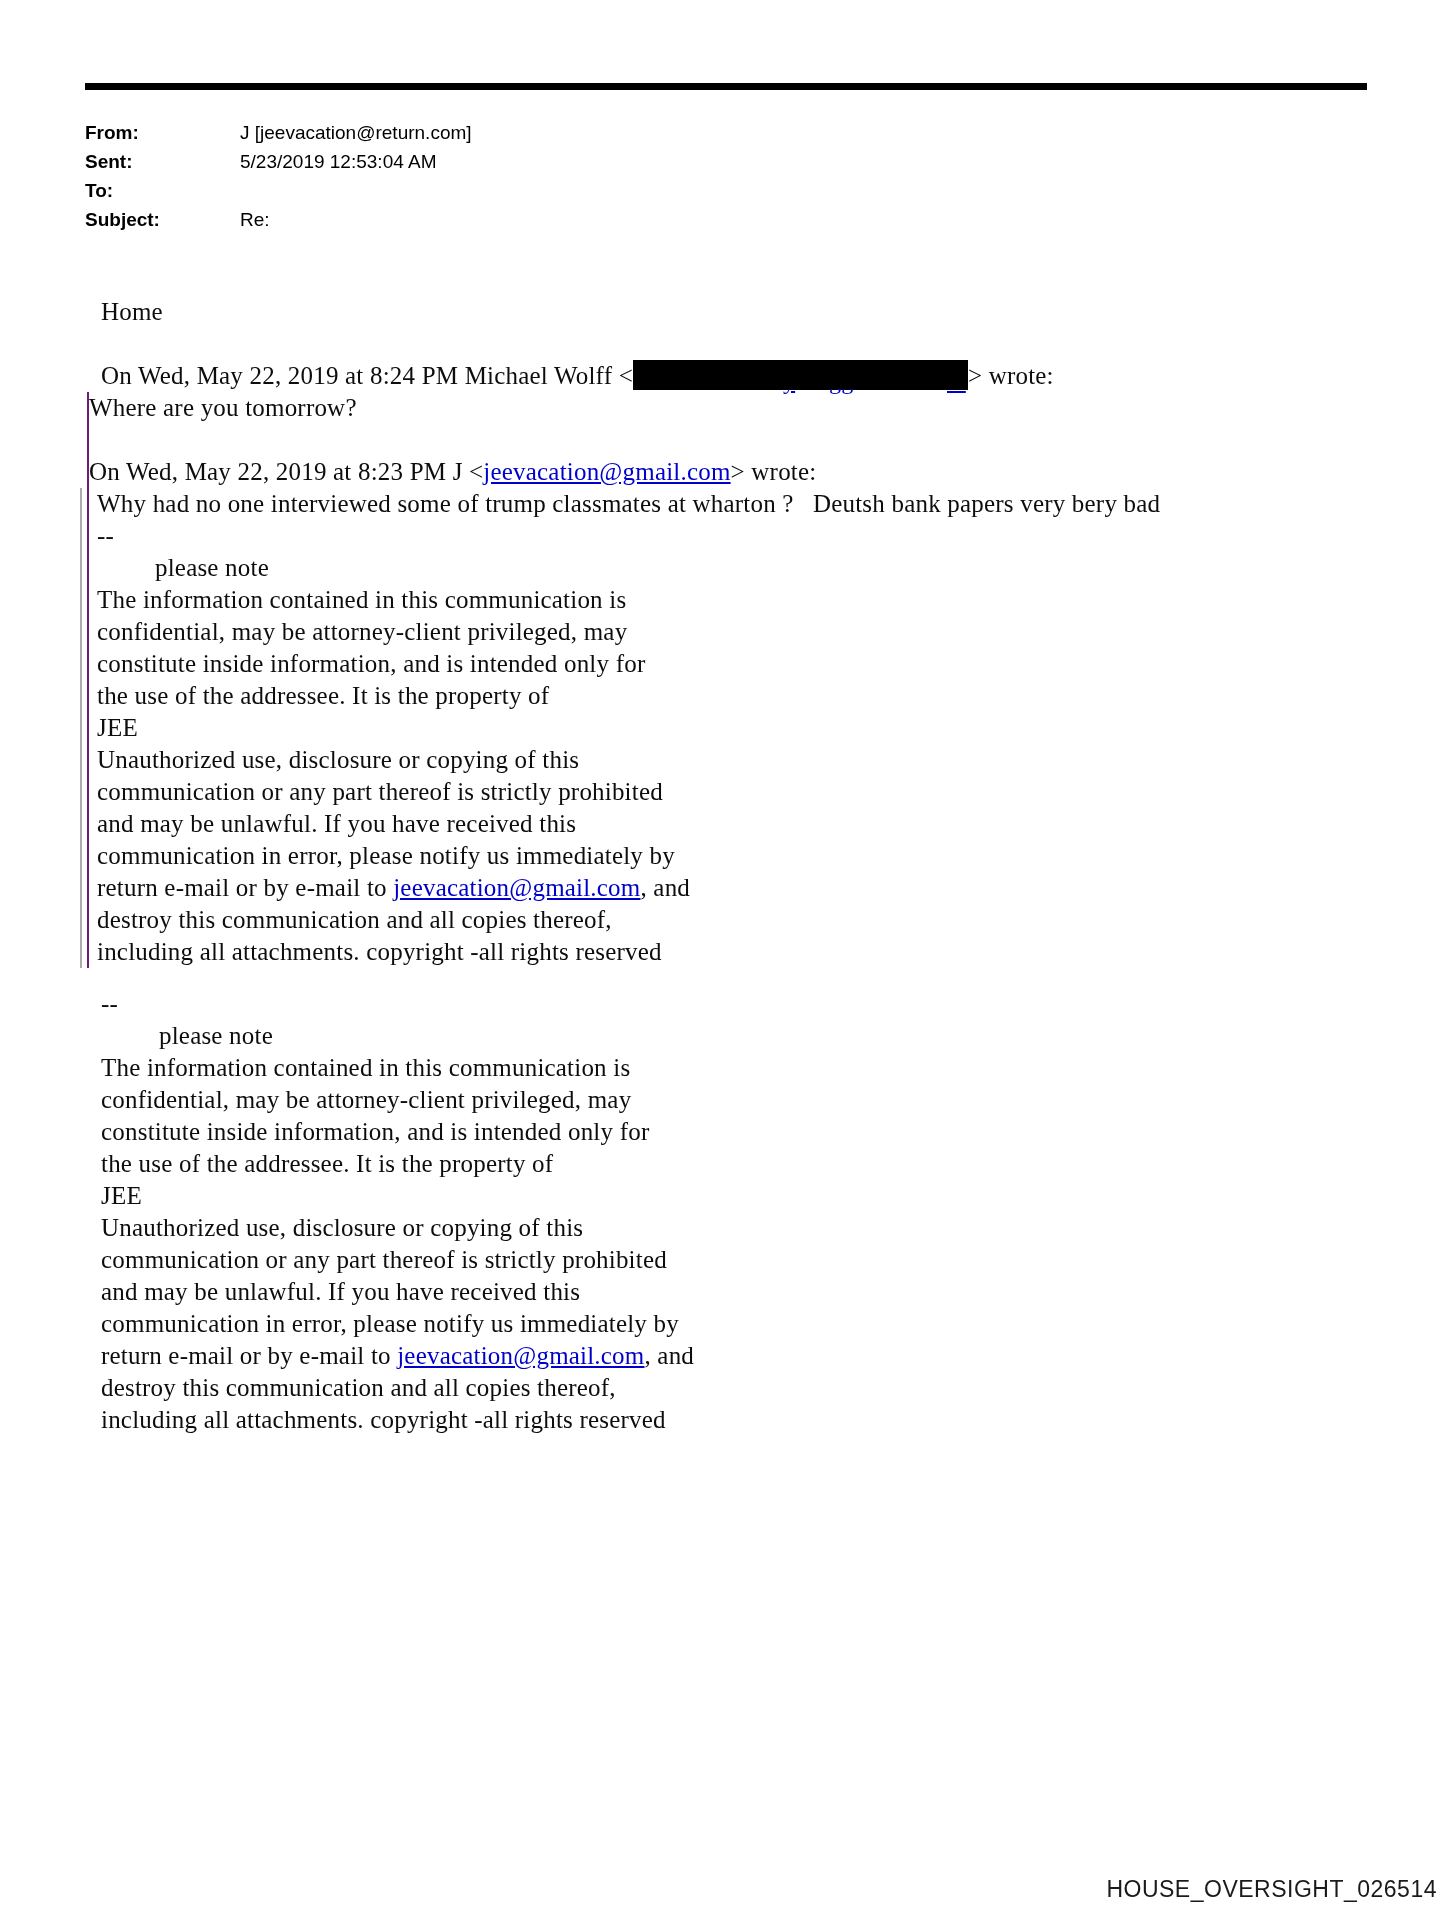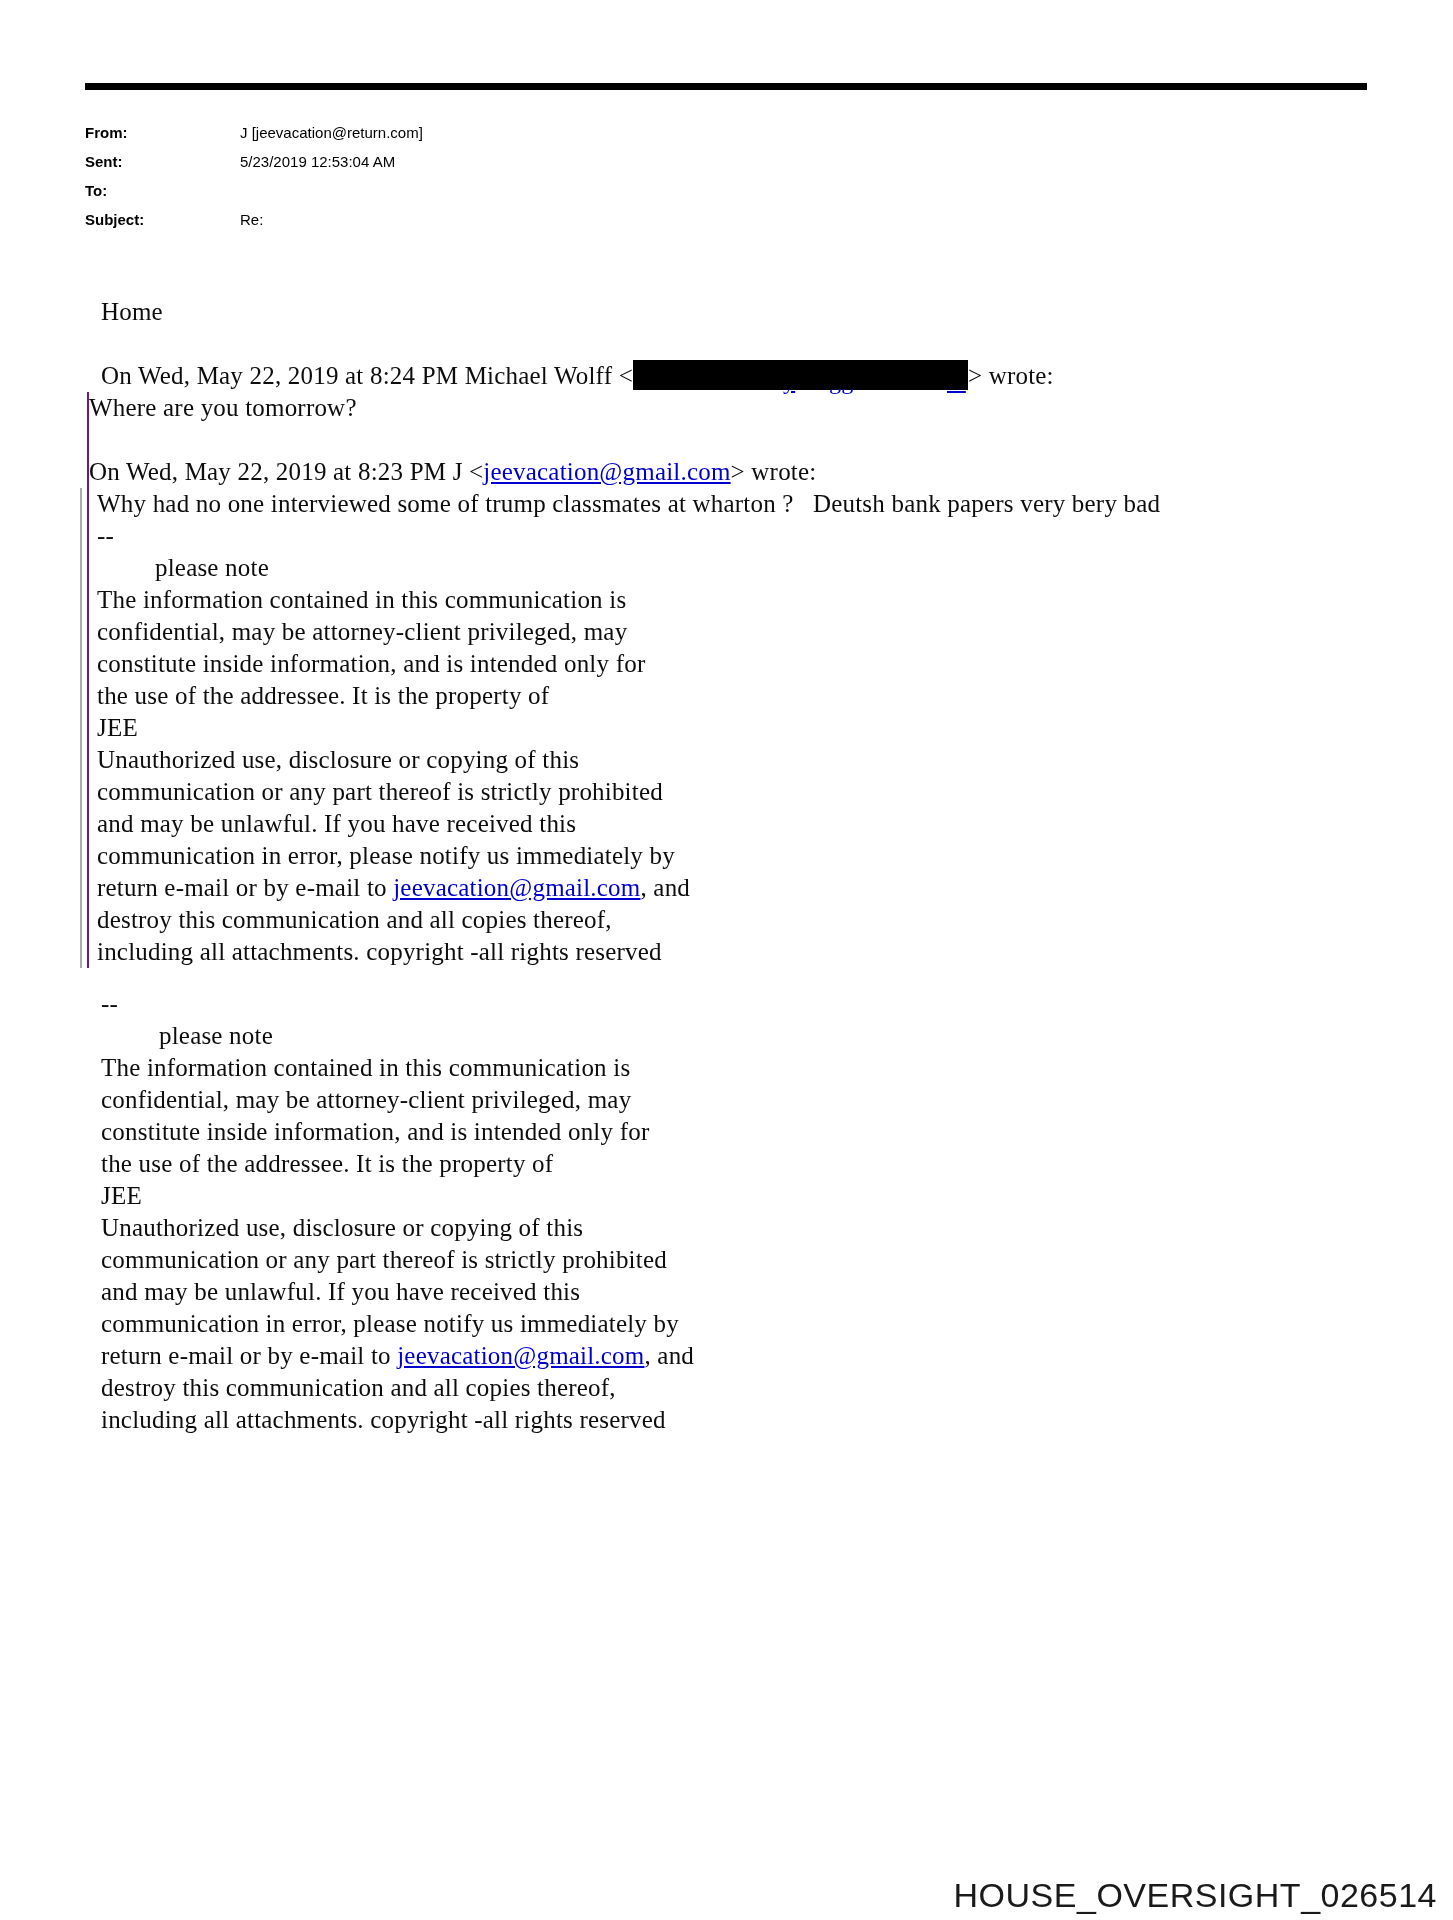--- a/index.html
+++ b/index.html
@@ -17,21 +17,21 @@
     position:absolute;
     left:85px; top:83px;
     width:1282px; height:7px;
     background:#000;
   }
   
   .mail-header{
     position:absolute;
     left:85px; top:118px;
     font-family:"Liberation Sans", sans-serif;
-    font-size:15px;
+    font-size:19px;
     line-height:29px;
     color:#000;
   }
   .mail-header .row{display:flex;}
   .mail-header .lbl{width:155px; font-weight:bold;}
   .mail-header .val{white-space:pre;}
   .redaction{
     display:inline-block;
     background:#000;
     vertical-align:-6px;
@@ -83,21 +83,21 @@
   }
   .peek > span{display:block; margin-top:-20px; text-decoration:underline;}
   .peek-y{left:150px; width:14px;}
   .peek-gg{left:196px; width:30px;}
   .peek-end{left:314px; width:22px;}
   
   .bates{
     position:absolute;
     top:1876px; right:16px;
     font-family:"Liberation Sans", sans-serif;
-    font-size:34px;
+    font-size:23px;
     letter-spacing:0.5px;
     color:#1a1a1a;
   }
 </style>
 </head>
 <body>
 
 <div class="page">
 
   <div class="top-rule"></div>

